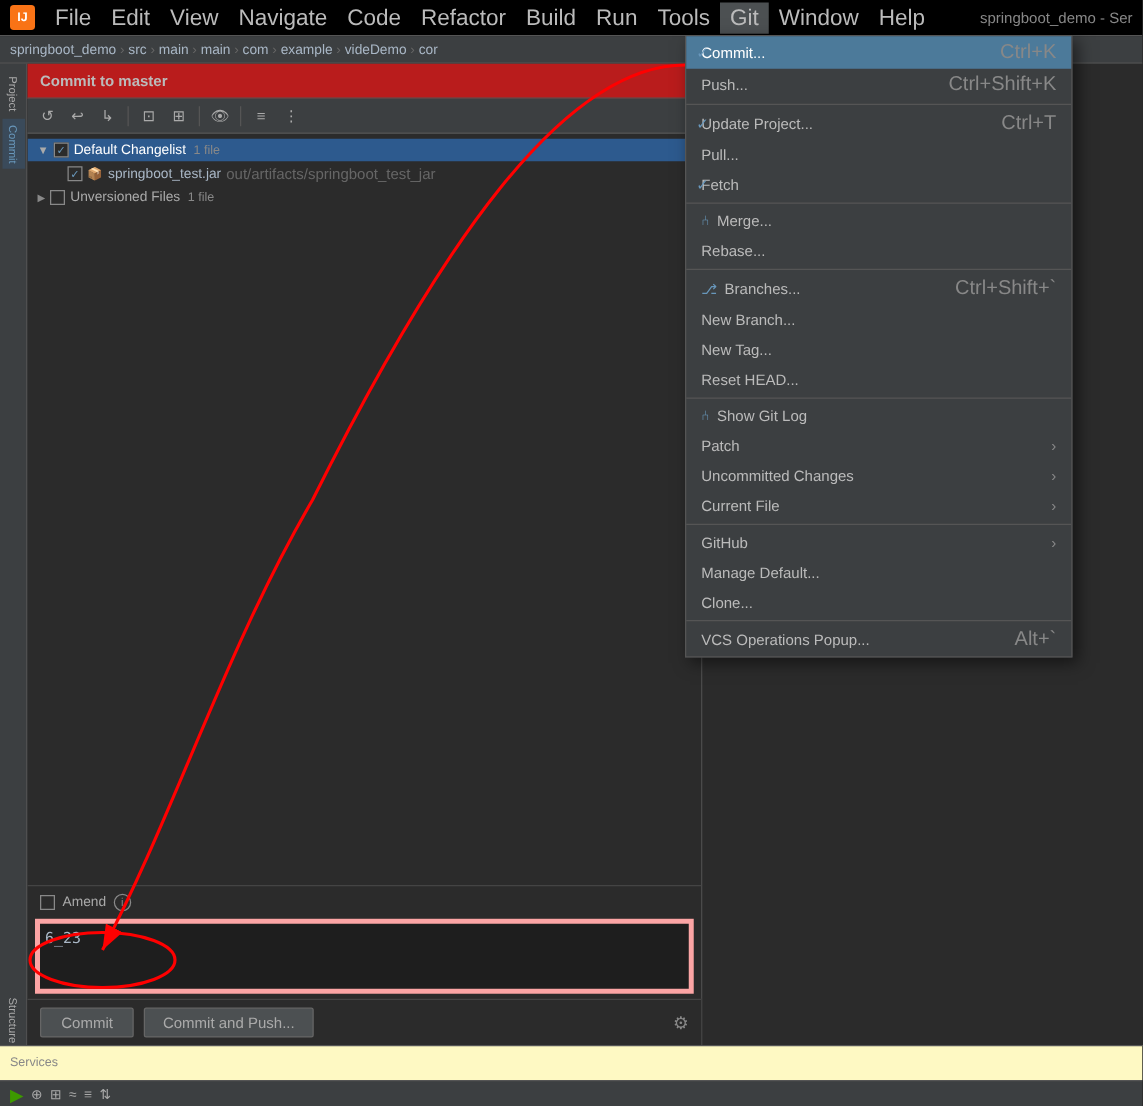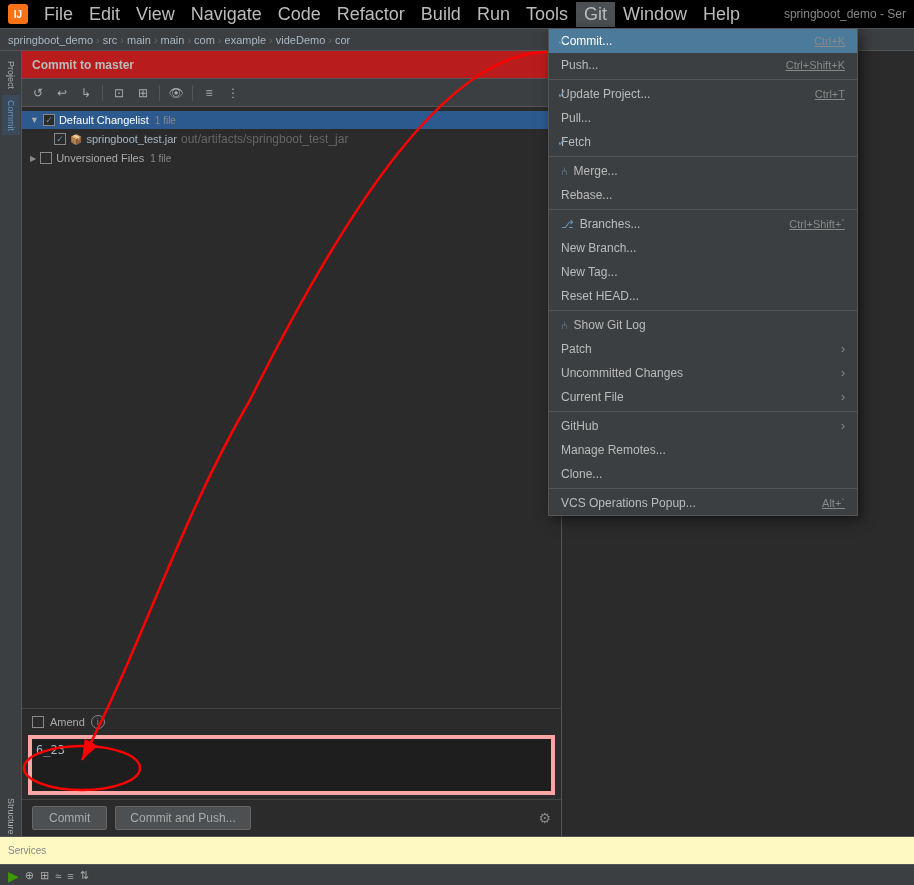--- a/index.html
+++ b/index.html
@@ -290,21 +290,21 @@
       display: flex;
       align-items: center;
       padding: 4px 12px;
       cursor: pointer;
       min-height: 24px;
       position: relative;
     }
     .menu-item.active { background: #4c7a9a; }
     .menu-check { position: absolute; left: 8px; color: #6897bb; font-size: 12px; }
     .menu-label { flex: 1; color: #bbb; font-size: 12px; }
-    .menu-shortcut { color: #888; font-size: 11px; margin-left: 20px; text-decoration: underline; }
+    .menu-shortcut { color: #888; font-size: 16px; margin-left: 20px; }
     .menu-arrow { color: #888; font-size: 12px; margin-left: 4px; }
     .menu-sep { height: 1px; background: #555; margin: 2px 0; }
     .menu-icon { margin-right: 6px; font-size: 11px; color: #6897bb; }
 
     
     .annotation-layer {
       position: absolute;
       top: 0; left: 0;
       width: 914px;
       height: 885px;
@@ -522,21 +522,21 @@
     <span class="menu-arrow">›</span>
   </div>
   <div class="menu-sep"></div>
 
   <div class="menu-item">
     <span class="menu-label">GitHub</span>
     <span class="menu-arrow">›</span>
   </div>
 
   <div class="menu-item">
-    <span class="menu-label">Manage Remotes...</span>
+    <span class="menu-label">Manage Default...</span>
   </div>
 
   <div class="menu-item">
     <span class="menu-label">Clone...</span>
   </div>
   <div class="menu-sep"></div>
 
   <div class="menu-item">
     <span class="menu-label">VCS Operations Popup...</span>
     <span class="menu-shortcut">Alt+`</span>

